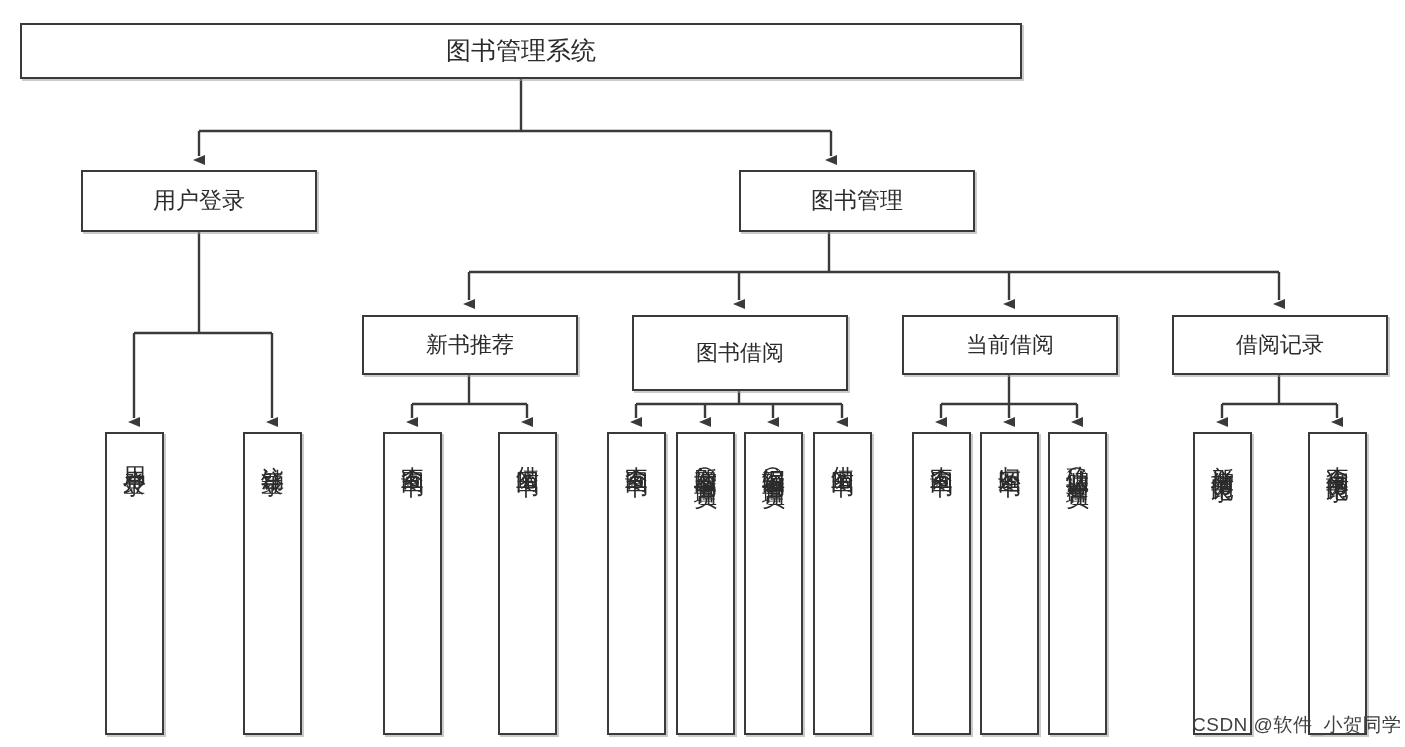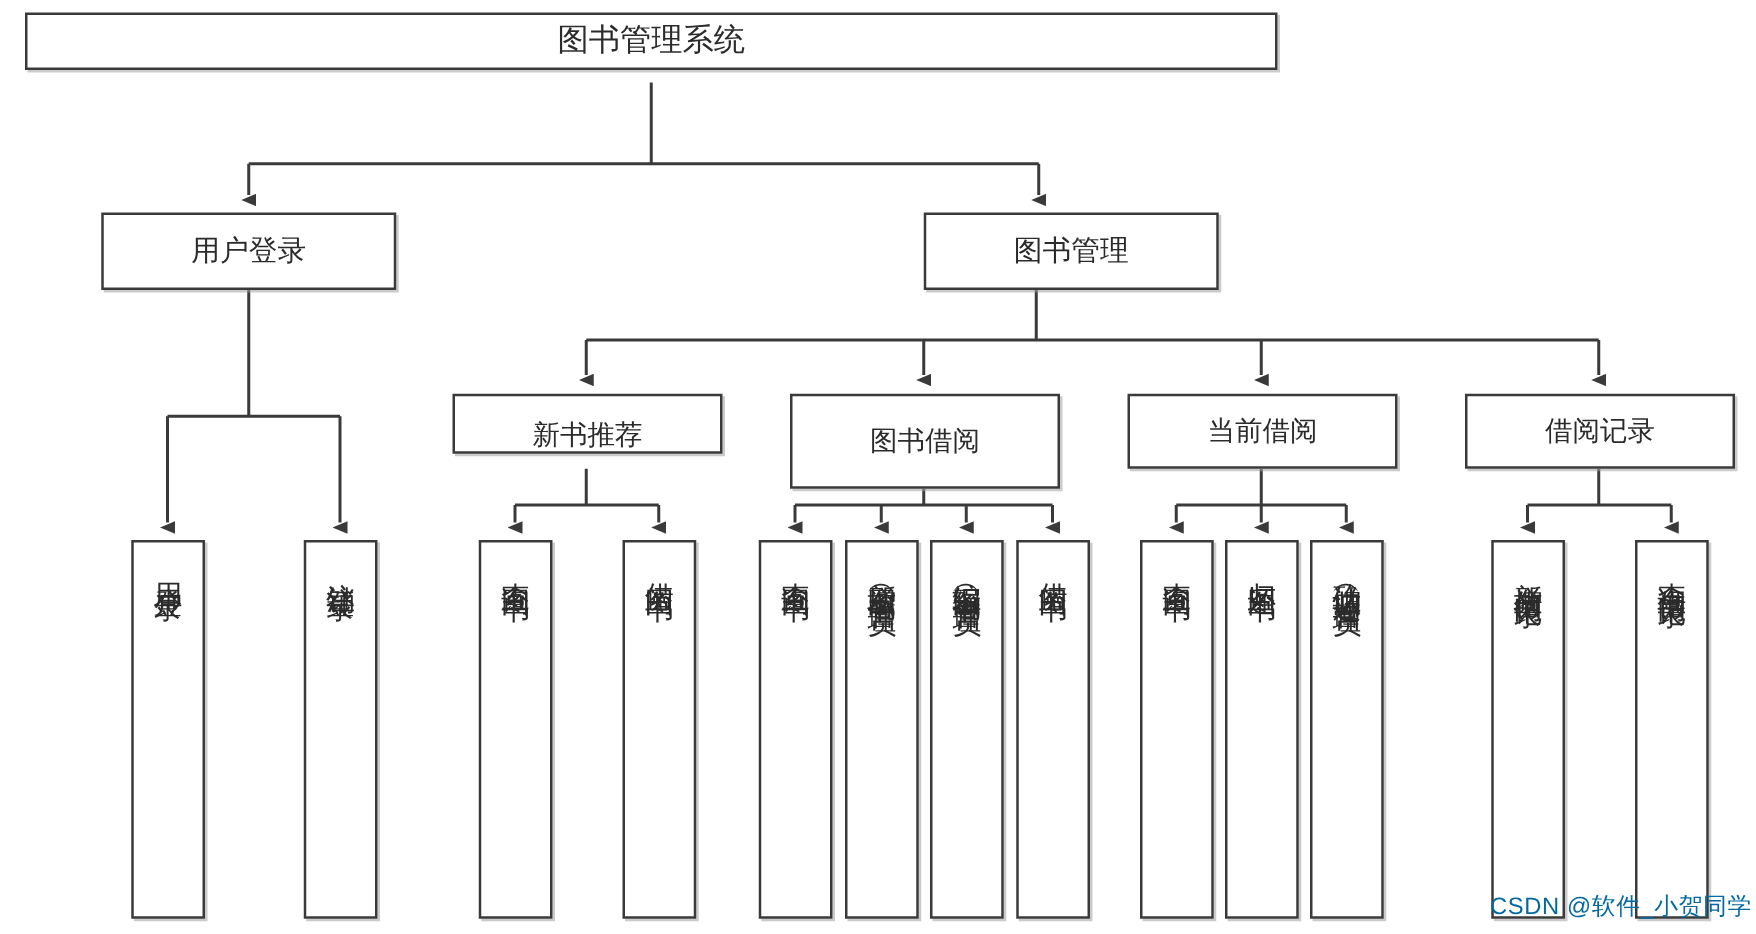--- a/index.html
+++ b/index.html
@@ -55,21 +55,21 @@
     font-size: 23px;
     letter-spacing: 3px;
     line-height: 1;
     white-space: nowrap;
   }
   .watermark {
     position: absolute;
     left: 1192px;
     top: 712px;
     font-size: 19px;
-    color: #0369a1;
+    color: #404040;
     white-space: nowrap;
     letter-spacing: 0.5px;
   }
 </style>
 </head>
 <body>
 
 <div id="canvas">
 
   <svg class="wires" viewBox="0 0 1405 747" xmlns="http://www.w3.org/2000/svg">
@@ -115,32 +115,32 @@
       <path d="M1009,404 L1009,418" marker-end="url(#arrow)"></path>
       <path d="M1077,404 L1077,418" marker-end="url(#arrow)"></path>
 
       <path d="M1279,375 L1279,404"></path>
       <path d="M1222,404 L1337,404"></path>
       <path d="M1222,404 L1222,418" marker-end="url(#arrow)"></path>
       <path d="M1337,404 L1337,418" marker-end="url(#arrow)"></path>
     </g>
   </svg>
 
-  <div class="node node-root" style="left:20px; top:10px; width:1002px; height:46px;">
+  <div class="node node-root" style="left:20px; top:23px; width:1002px; height:56px;">
     <span class="lbl">图书管理系统</span>
   </div>
 
   <div class="node node-l2" style="left:81px; top:170px; width:236px; height:62px;">
     <span class="lbl">用户登录</span>
   </div>
   <div class="node node-l2" style="left:711px; top:170px; width:236px; height:62px;margin-left:28px;">
     <span class="lbl">图书管理</span>
   </div>
 
-  <div class="node node-l3" style="left:362px; top:315px; width:216px; height:48px;align-items:flex-end;">
+  <div class="node node-l3" style="left:362px; top:315px; width:216px; height:60px;">
     <span class="lbl">新书推荐</span>
   </div>
   <div class="node node-l3" style="left:632px; top:315px; width:216px; height:76px;">
     <span class="lbl">图书借阅</span>
   </div>
   <div class="node node-l3" style="left:902px; top:315px; width:216px; height:60px;">
     <span class="lbl">当前借阅</span>
   </div>
   <div class="node node-l3" style="left:1172px; top:315px; width:216px; height:60px;">
     <span class="lbl">借阅记录</span>

